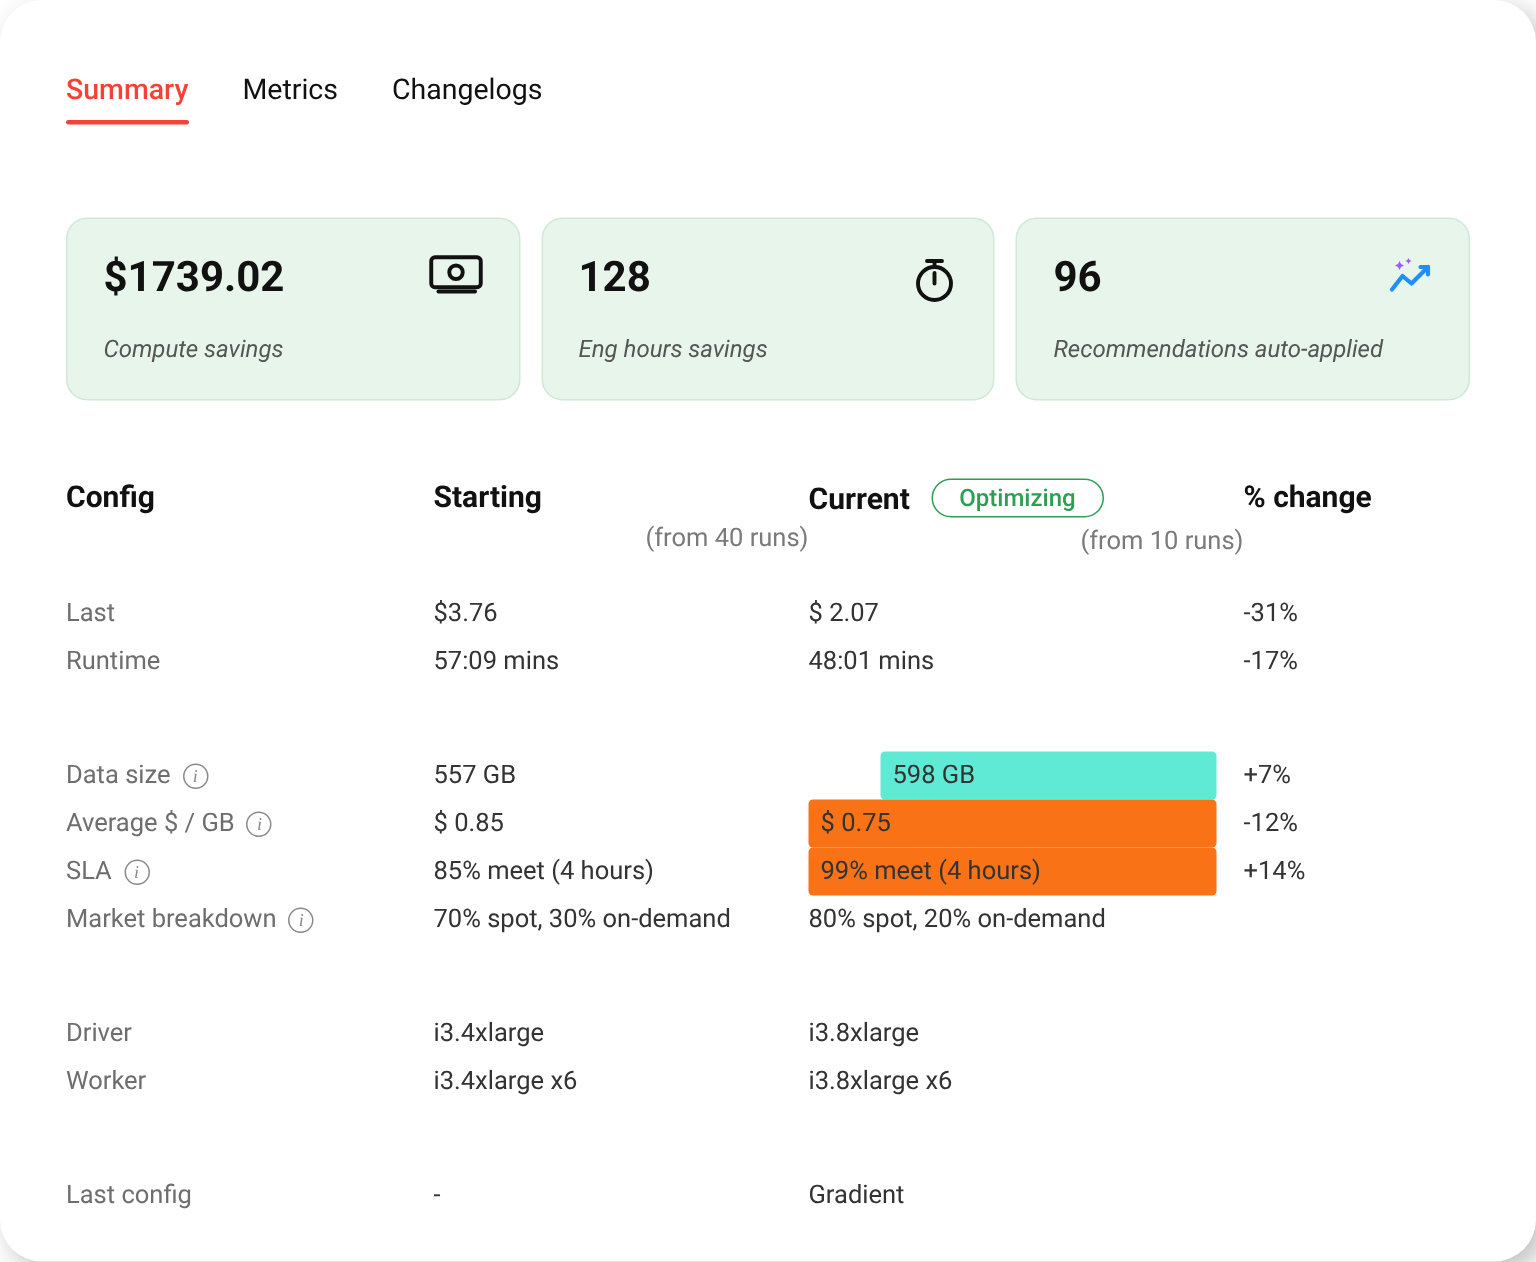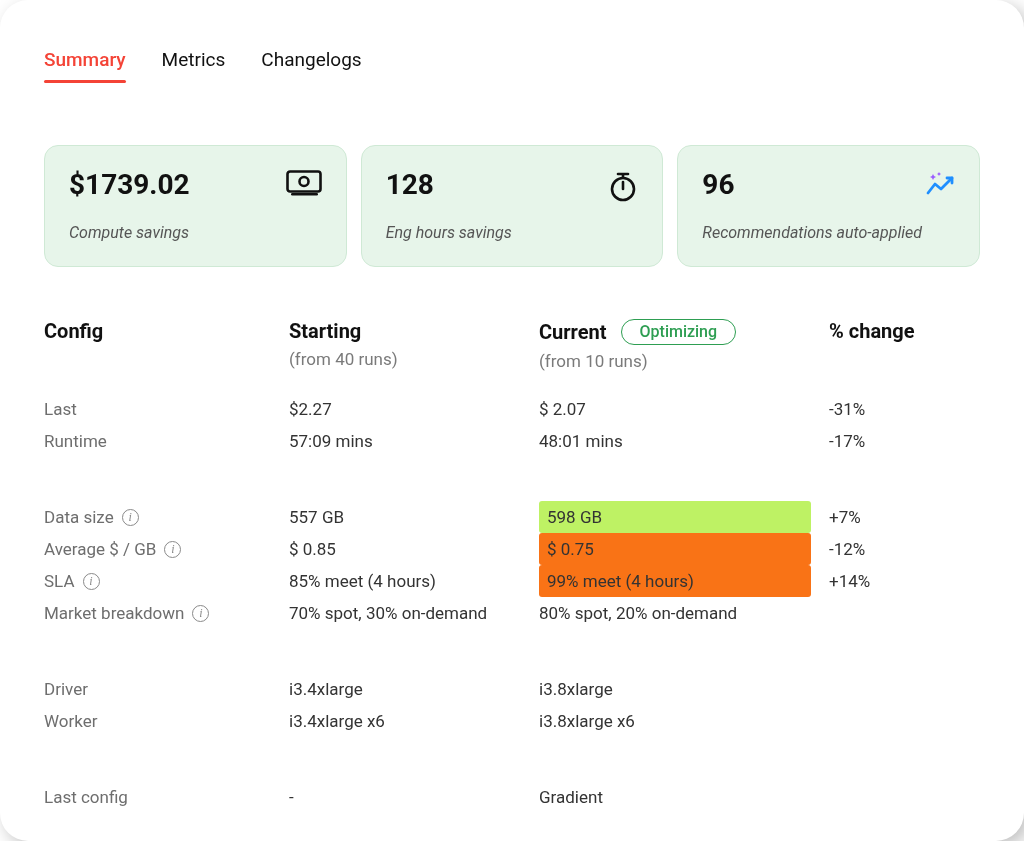--- a/index.html
+++ b/index.html
@@ -72,20 +72,21 @@
     .kpi .icon {
       position: absolute;
       top: 24px;
       right: 24px;
     }
     
     .config {
       display: grid;
       grid-template-columns: 245px 250px 290px 1fr;
       column-gap: 0px;
+      text-align: right;
     }
     .config h3 {
       font-size: 20px;
       font-weight: 700;
       color: #111;
       margin-bottom: 6px;
       display: flex;
       align-items: center;
       gap: 14px;
     }
@@ -108,21 +109,21 @@
     .cell {
       font-size: 17px;
       color: #333;
       padding: 6px 0;
       display: flex;
       align-items: center;
       gap: 8px;
     }
     .cell.label { color: #6e6e6e; }
     .cell .info-icon { width: 17px; height: 17px; }
-    .cell.hl-red  { background: #bef264; border-radius: 3px; padding-left: 8px; margin-right: 18px; }
+    .cell.hl-red  { background: #5eead4; border-radius: 3px; padding-left: 8px; margin-right: 18px; margin-left: 48px; }
     .cell.hl-green{ background: #f97316; border-radius: 3px; padding-left: 8px; margin-right: 18px; }
     .gap-row { grid-column: 1 / -1; height: 44px; }
     
     .info-icon {
       display: inline-flex;
       align-items: center;
       justify-content: center;
       border: 1.4px solid #8a8a8a;
       border-radius: 50%;
       color: #8a8a8a;
@@ -201,21 +202,21 @@
         <span class="badge">Optimizing</span>
       </h3>
       <div class="sub">(from 10 runs)</div>
     </div>
     <div>
       <h3>% change</h3>
       <div class="sub"></div>
     </div>
 
     <div class="cell label">Last</div>
-    <div class="cell">$2.27</div>
+    <div class="cell">$3.76</div>
     <div class="cell">$ 2.07</div>
     <div class="cell">-31%</div>
 
     <div class="cell label">Runtime</div>
     <div class="cell">57:09 mins</div>
     <div class="cell">48:01 mins</div>
     <div class="cell">-17%</div>
 
     <div class="gap-row"></div>
 

